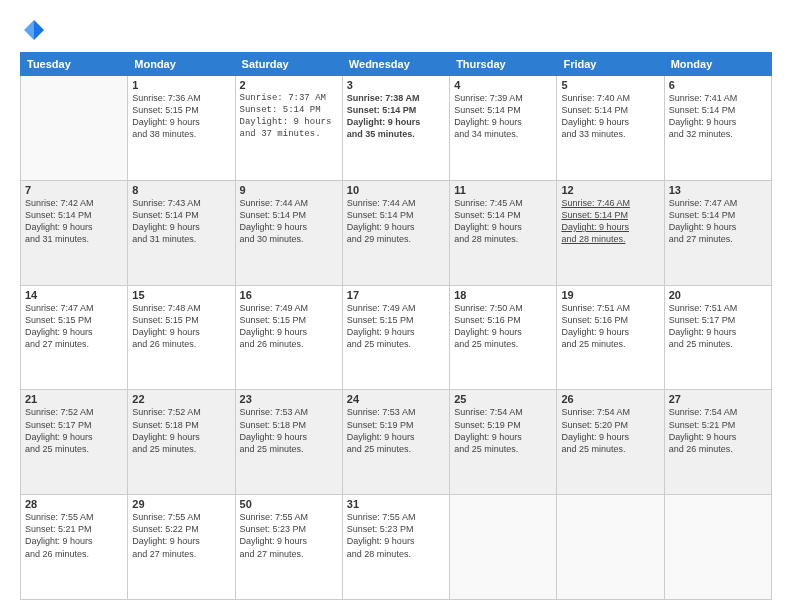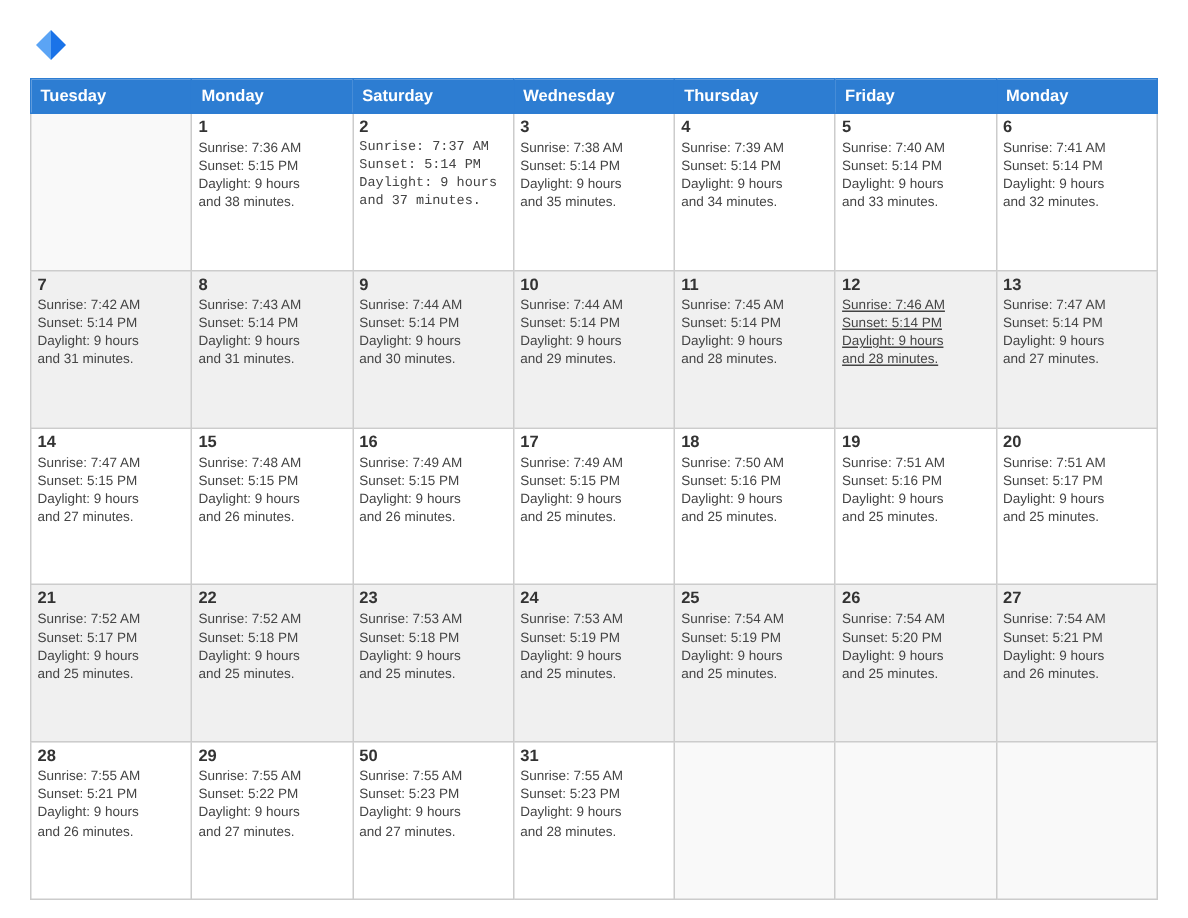--- a/index.html
+++ b/index.html
@@ -148,21 +148,21 @@
           </td>
           <td>
             <span class="day-num">2</span>
             <div class="day-info" style="white-space: pre-line; font-family: Liberation Mono, monospace;">Sunrise: 7:37 AM
 Sunset: 5:14 PM
 Daylight: 9 hours
 and 37 minutes.</div>
           </td>
           <td>
             <span class="day-num">3</span>
-            <div class="day-info" style="white-space: pre-line;">Sunrise: 7:38 AM
+            <div class="day-info" style="white-space: pre-line; font-weight: bold;">Sunrise: 7:38 AM
 Sunset: 5:14 PM
 Daylight: 9 hours
 and 35 minutes.</div>
           </td>
           <td>
             <span class="day-num">4</span>
             <div class="day-info" style="white-space: pre-line;">Sunrise: 7:39 AM
 Sunset: 5:14 PM
 Daylight: 9 hours
 and 34 minutes.</div>

